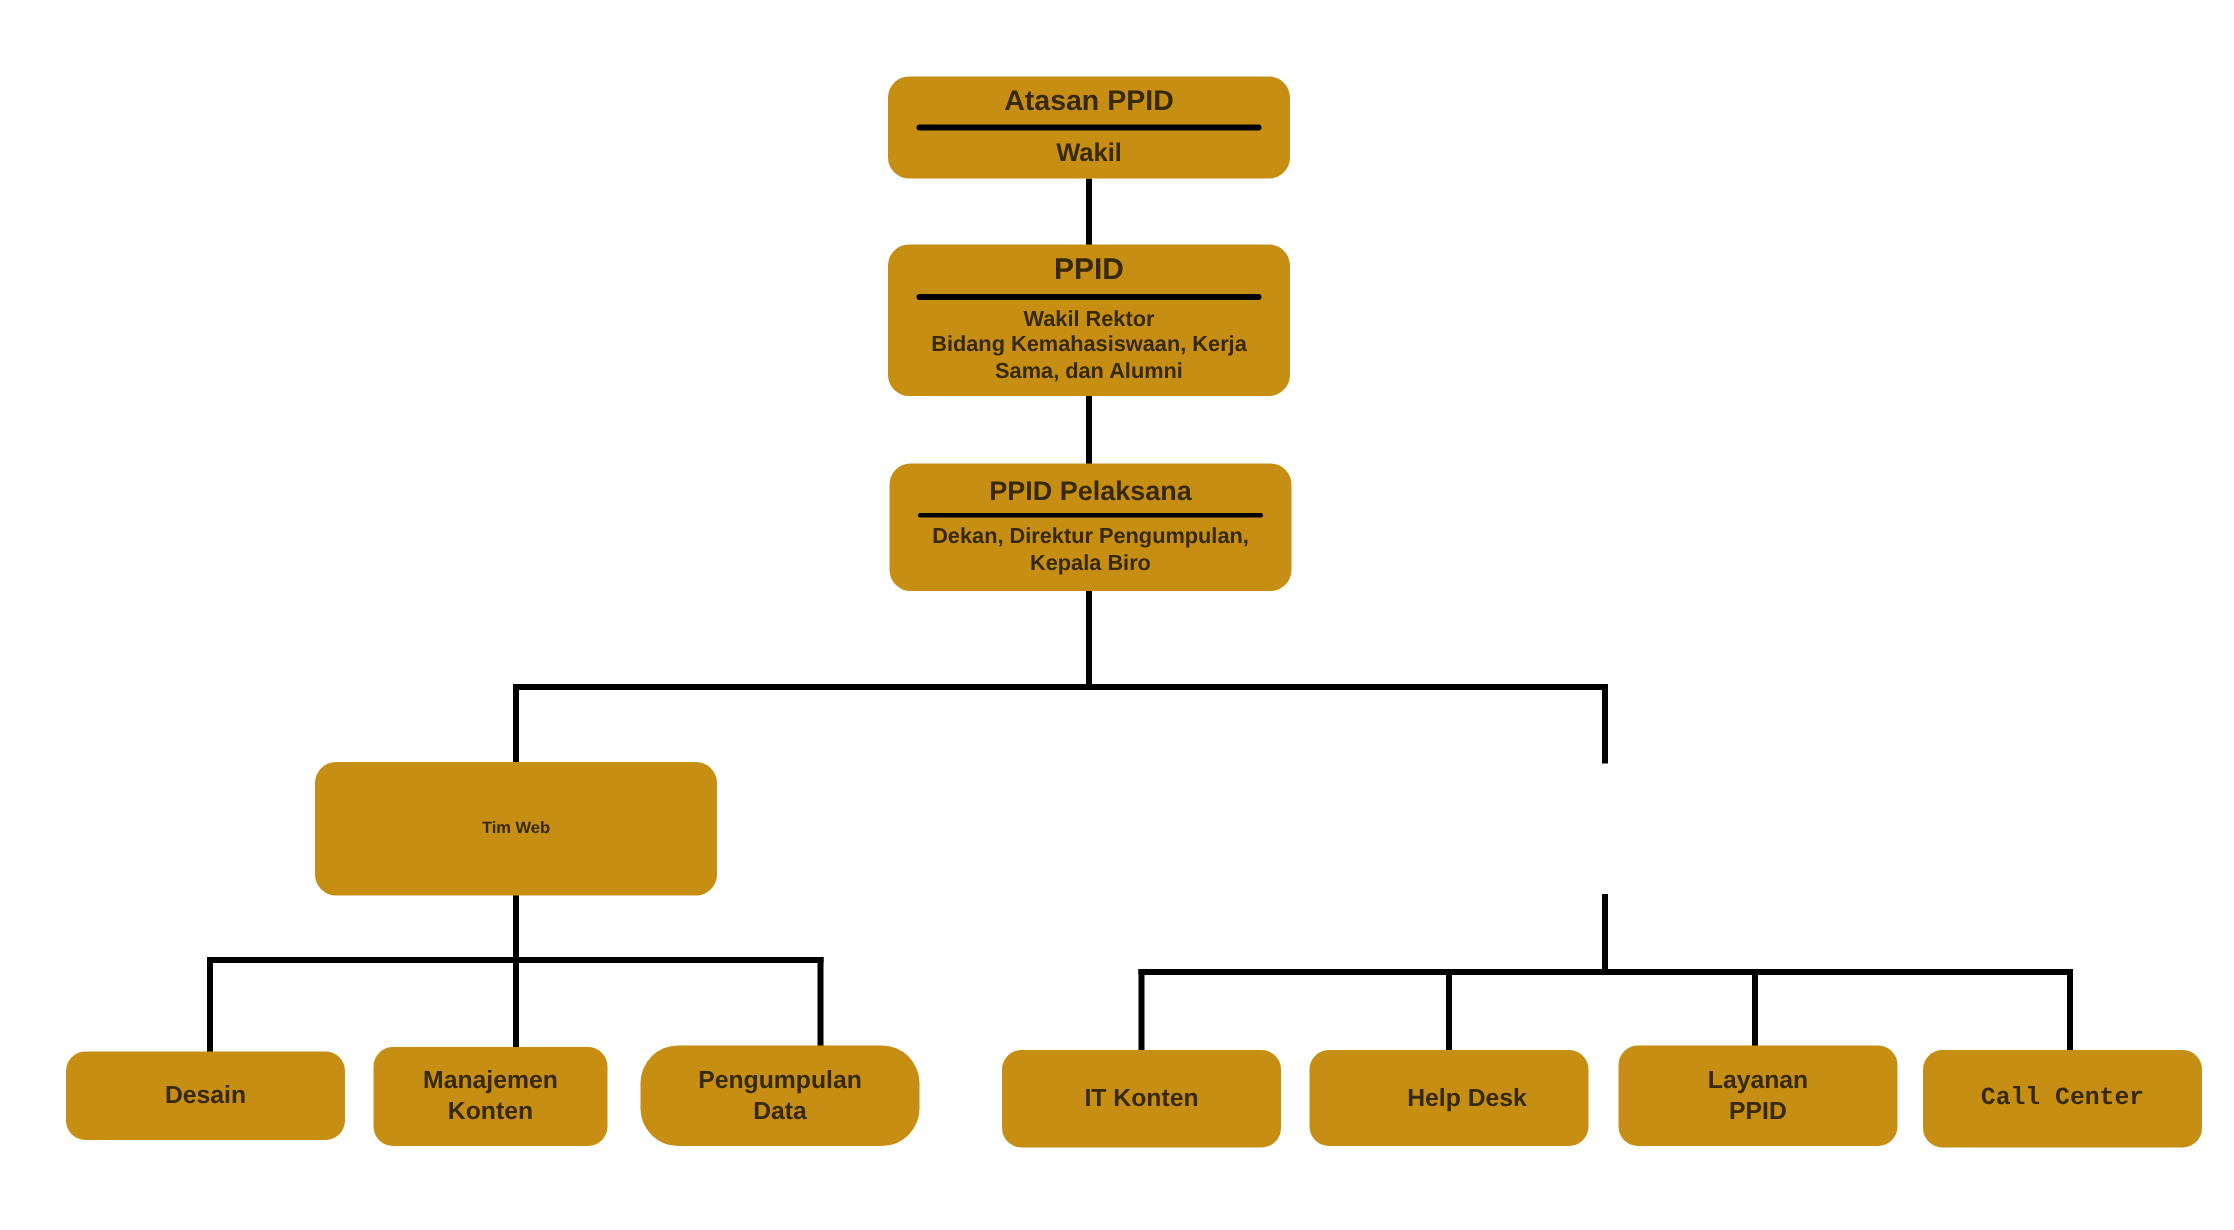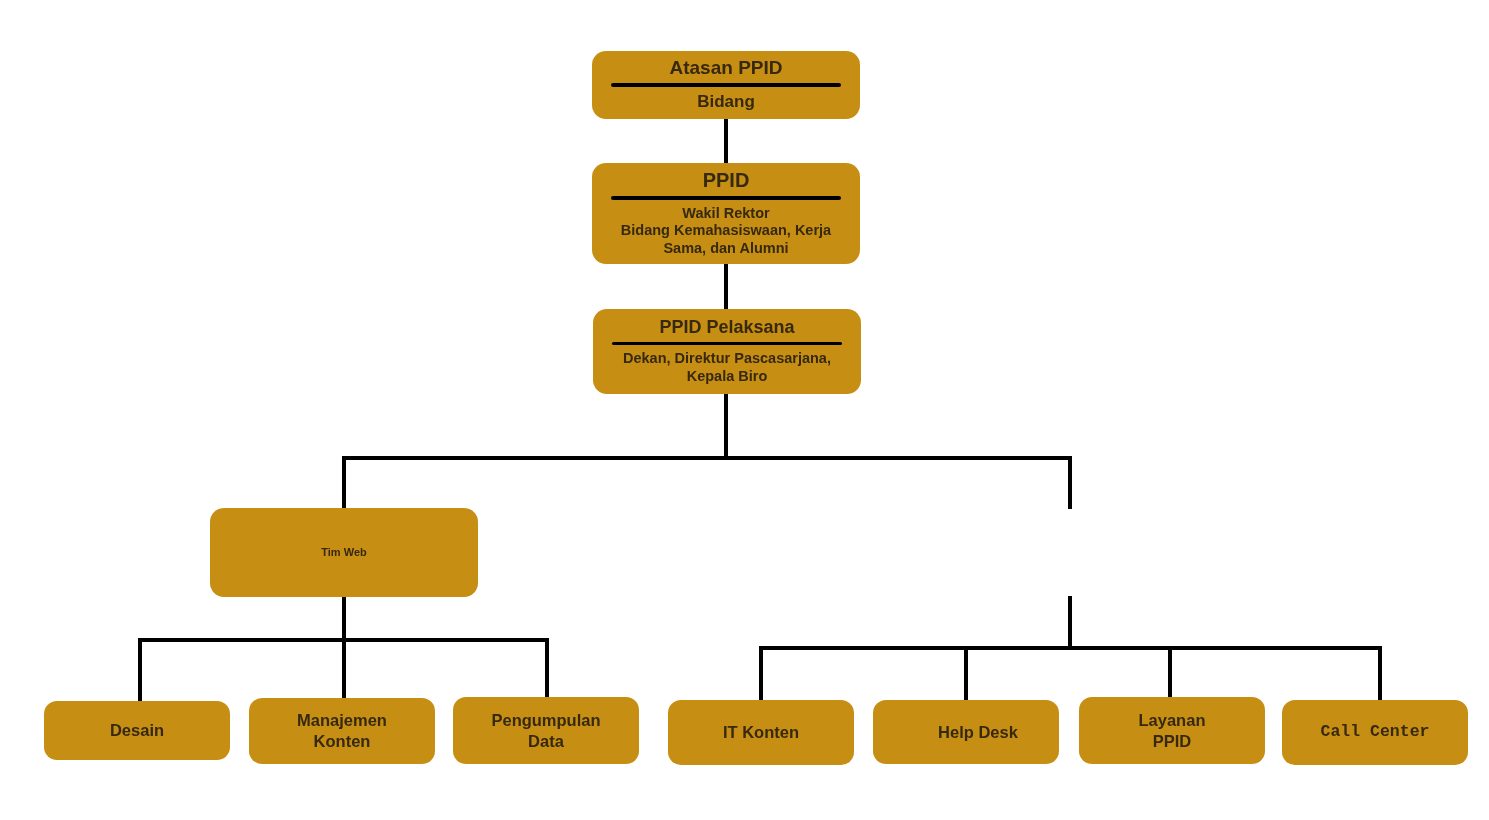--- a/index.html
+++ b/index.html
@@ -53,22 +53,22 @@
   
   .n-timweb{left:210px;top:508px;width:268px;height:89px;}
   .n-timweb .node-label{font-size:11px;}
   .n-ult{left:938px;top:508px;width:268px;height:89px;}
   .n-ult .node-label{font-size:16.5px;}
 
   
   .leaf{border-radius:13px;}
   .leaf .node-label{font-size:16.5px;}
   .n-desain{left:44px;top:701px;width:186px;height:59px;}
-  .n-manajemen{left:249px;top:698px;width:186px;height:66px;}
-  .n-pengumpulan{left:453px;top:697px;width:186px;height:67px;}
+  .n-manajemen{left:249px;top:698px;width:156px;height:66px;}
+  .n-pengumpulan{left:427px;top:697px;width:186px;height:67px;border-radius:25px;}
   .n-itsupport{left:668px;top:700px;width:186px;height:65px;}
   .n-helpdesk{left:873px;top:700px;width:186px;height:64px;padding-left:24px;}
   .n-layanan{left:1079px;top:697px;width:186px;height:67px;}
   .n-callcenter{left:1282px;top:700px;width:186px;height:65px;font-family:Liberation Mono, monospace;}
 </style>
 </head>
 <body>
 
 <div class="stage">
 
@@ -89,35 +89,35 @@
       <line x1="761" y1="646" x2="761" y2="701"></line>
       <line x1="966" y1="646" x2="966" y2="701"></line>
       <line x1="1170" y1="646" x2="1170" y2="699"></line>
       <line x1="1380" y1="646" x2="1380" y2="701"></line>
     </g>
   </svg>
 
   <div class="node n-atasan">
     <div class="node-title">Atasan PPID</div>
     <div class="divider"></div>
-    <div class="node-subtitle">Bidang</div>
+    <div class="node-subtitle">Wakil</div>
   </div>
 
   <div class="node n-ppid">
     <div class="node-title">PPID</div>
     <div class="divider"></div>
     <div class="node-subtitle">Wakil Rektor
 Bidang Kemahasiswaan, Kerja
 Sama, dan Alumni</div>
   </div>
 
   <div class="node n-pelaksana">
     <div class="node-title">PPID Pelaksana</div>
     <div class="divider"></div>
-    <div class="node-subtitle">Dekan, Direktur Pascasarjana,
+    <div class="node-subtitle">Dekan, Direktur Pengumpulan,
 Kepala Biro</div>
   </div>
 
   <div class="node n-timweb">
     <div class="node-label">Tim Web</div>
   </div>
 
 
   <div class="node leaf n-desain">
     <div class="node-label">Desain</div>

